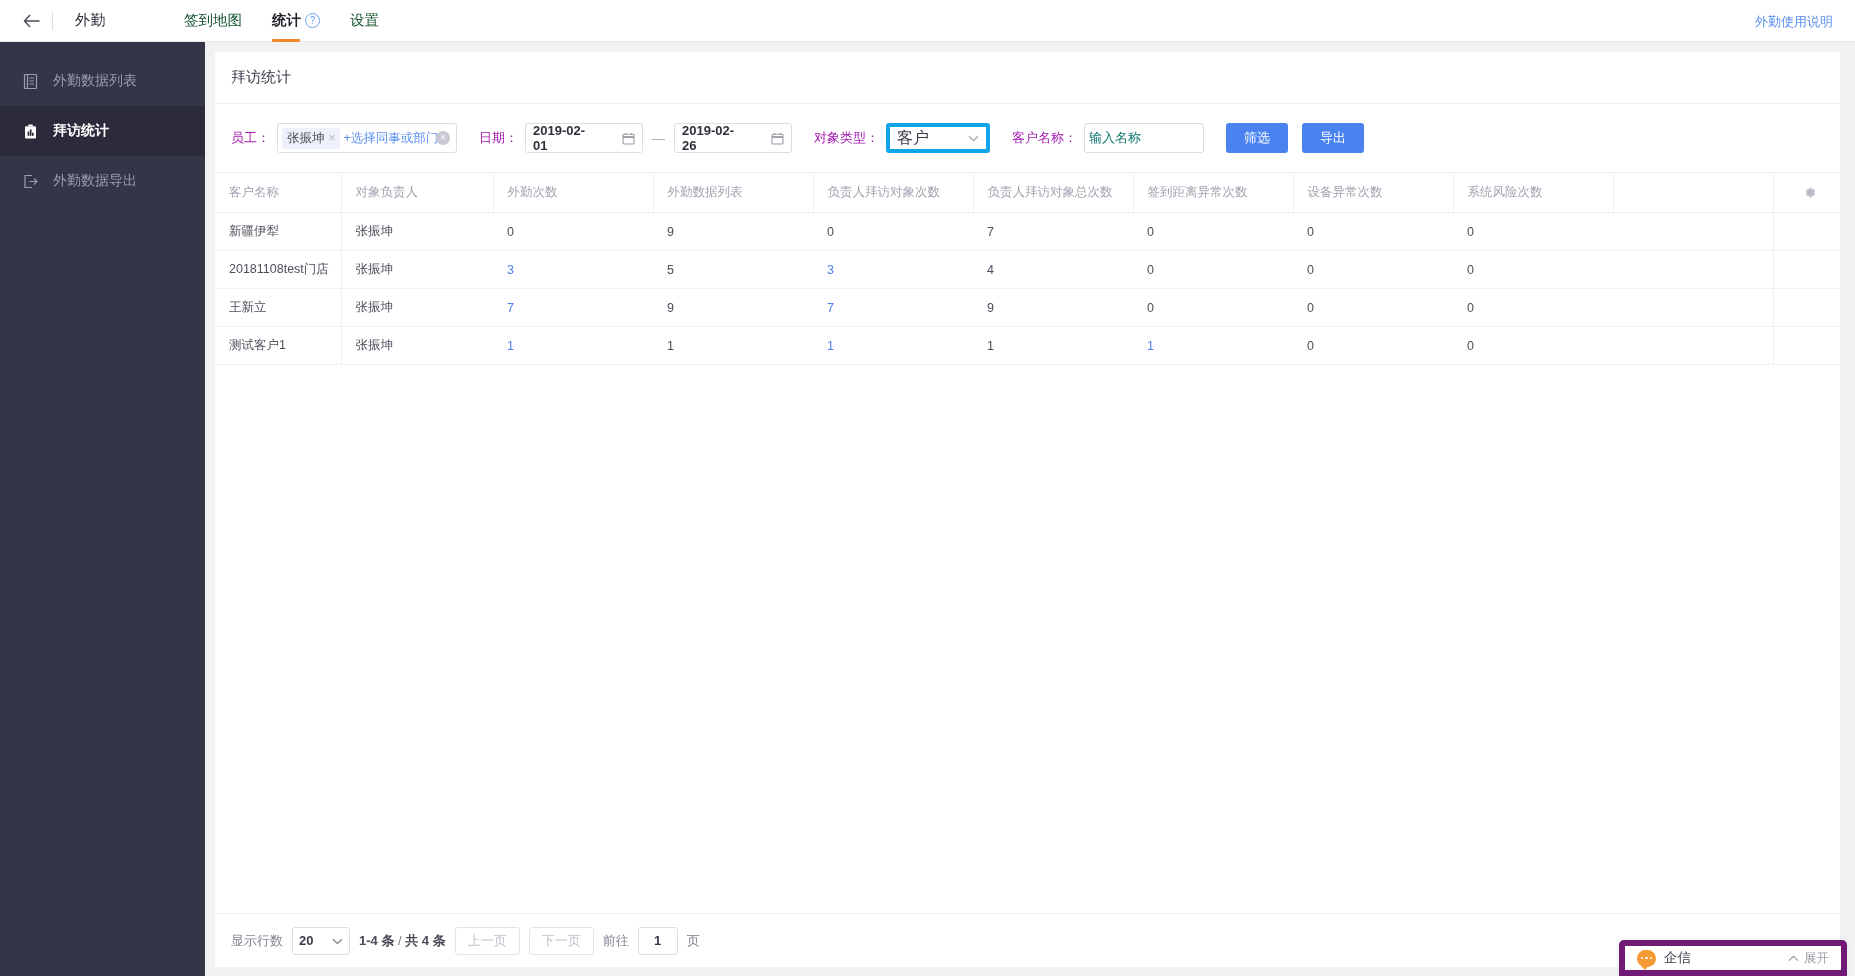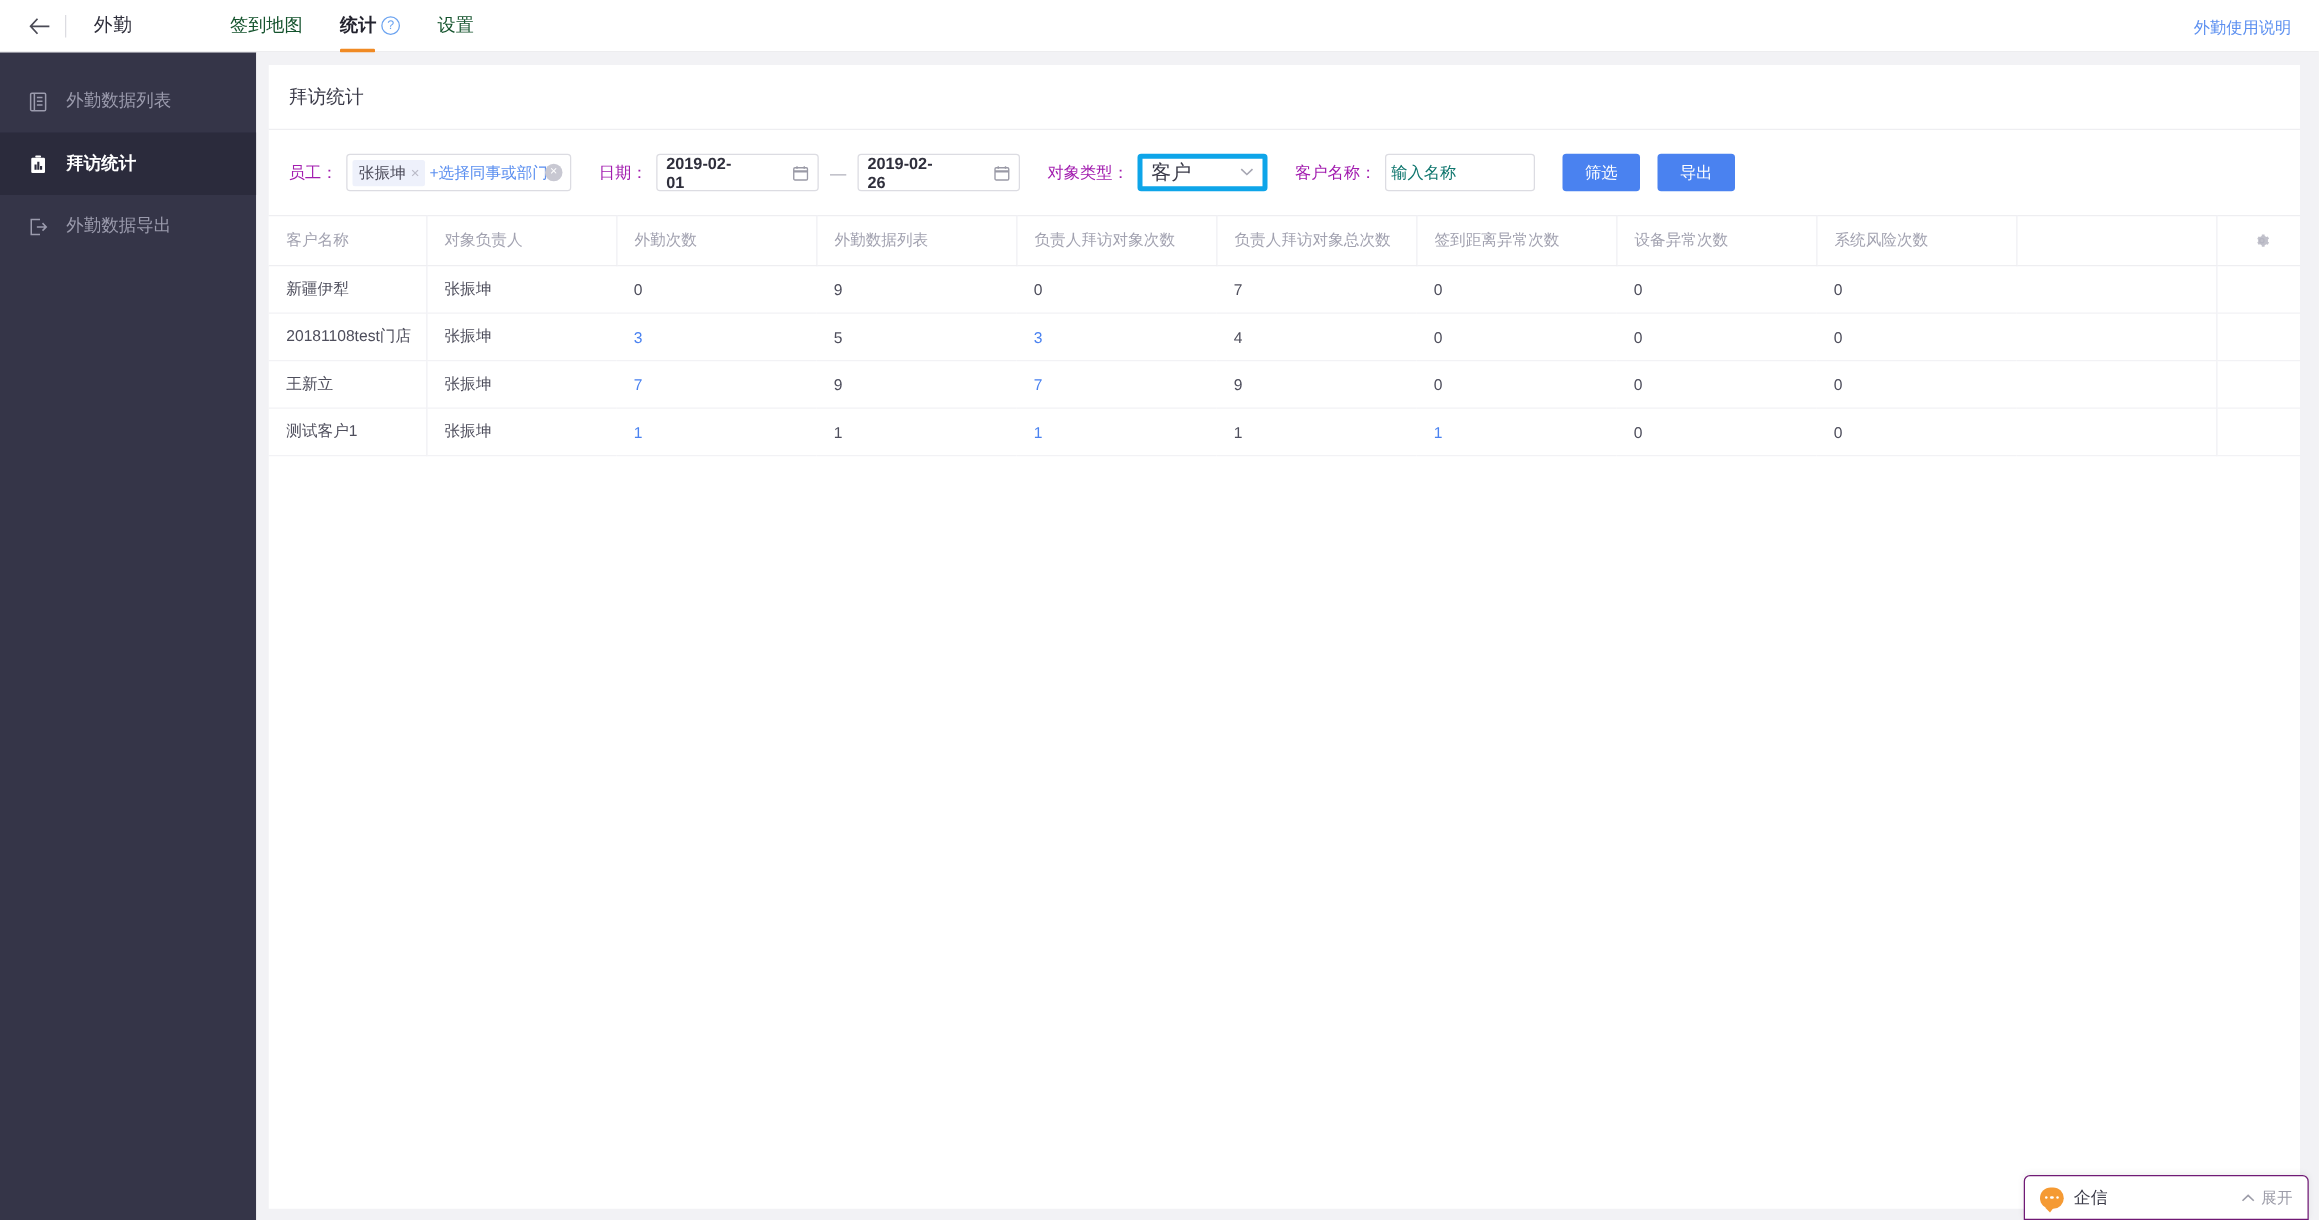--- a/index.html
+++ b/index.html
@@ -113,21 +113,21 @@
   .emp-tag-x { color: #b9b9c6; font-size: 12px; cursor: pointer; }
   .emp-add { color: #5b8ff0; font-size: 12.5px; white-space: nowrap; cursor: pointer; }
   .emp-clear {
     position: absolute; right: 6px; top: 50%; transform: translateY(-50%);
     width: 14px; height: 14px; border-radius: 50%; background: #c8c8d2;
     color: #fff; font-size: 10px; line-height: 14px; text-align: center;
     cursor: pointer;
   }
 
   .date-input {
-    width: 130px; height: 30px;
+    width: 118px; height: 30px;
     border: 1px solid #dcdce2; border-radius: 3px; background: #fff;
     display: flex; align-items: center; justify-content: space-between;
     padding: 0 7px;
     font-size: 13px; color: #2f2f3c; font-weight: bold; gap: 36px;
   }
   .date-dash { color: #a9a9b5; font-size: 13px; padding: 0 2px; }
   .cal-ico { color: #9a9aa6; display:flex; }
 
   .sel-box {
     width: 104px; height: 30px;
@@ -197,21 +197,21 @@
   .pg-input {
     width: 40px; height: 28px; border: 1px solid #dcdce2; border-radius: 3px;
     display: flex; align-items: center; justify-content: center;
     font-size: 13px; color: #3a3a48; font-weight: bold;
   }
 
   
   .chat {
     position: absolute; right: 8px; bottom: 0;
     width: 228px; height: 36px;
-    background: #fff; border: 1px solid #701a75;
+    background: #fff; border: 6px solid #701a75;
     border-radius: 5px 5px 0 0;
     display: flex; align-items: center; padding: 0 12px; gap: 8px;
     box-shadow: 0 -1px 5px rgba(0,0,0,.06);
   }
   .chat-ico {
     width: 19px; height: 17px; background: #f59a33; border-radius: 9px;
     position: relative; display:flex; align-items:center; justify-content:center; gap:2px;
   }
   .chat-ico i { width:2.5px;height:2.5px;background:#fff;border-radius:50%; display:block; }
   .chat-ico::after{
@@ -459,20 +459,39 @@
             <td>0</td>
             <td>0</td>
             <td class="sep"></td>
             <td></td>
           </tr>
 
         </tbody>
       </table>
     </div>
 
+    <div class="pager">
+      <span class="pg-label">显示行数</span>
+      <div class="pg-sel">
+        <span>20</span>
+        <span class="chev">
+          <svg width="11" height="7" viewBox="0 0 11 7" fill="none" stroke="#8a8a97" stroke-width="1.4">
+            <path d="M1 1.3 L5.5 5.6 L10 1.3"></path>
+          </svg>
+        </span>
+      </div>
+      <span class="pg-count">
+        <span>1-4 条</span><span class="muted"> / </span><span>共 4 条</span>
+      </span>
+      <div class="pg-btn">上一页</div>
+      <div class="pg-btn">下一页</div>
+      <span class="pg-label">前往</span>
+      <div class="pg-input">1</div>
+      <span class="pg-label">页</span>
+    </div>
 
   </div>
 </div>
 
 <div class="right-gutter"></div>
 
 <div class="chat">
   <span class="chat-ico">
       <i></i>
       <i></i>

